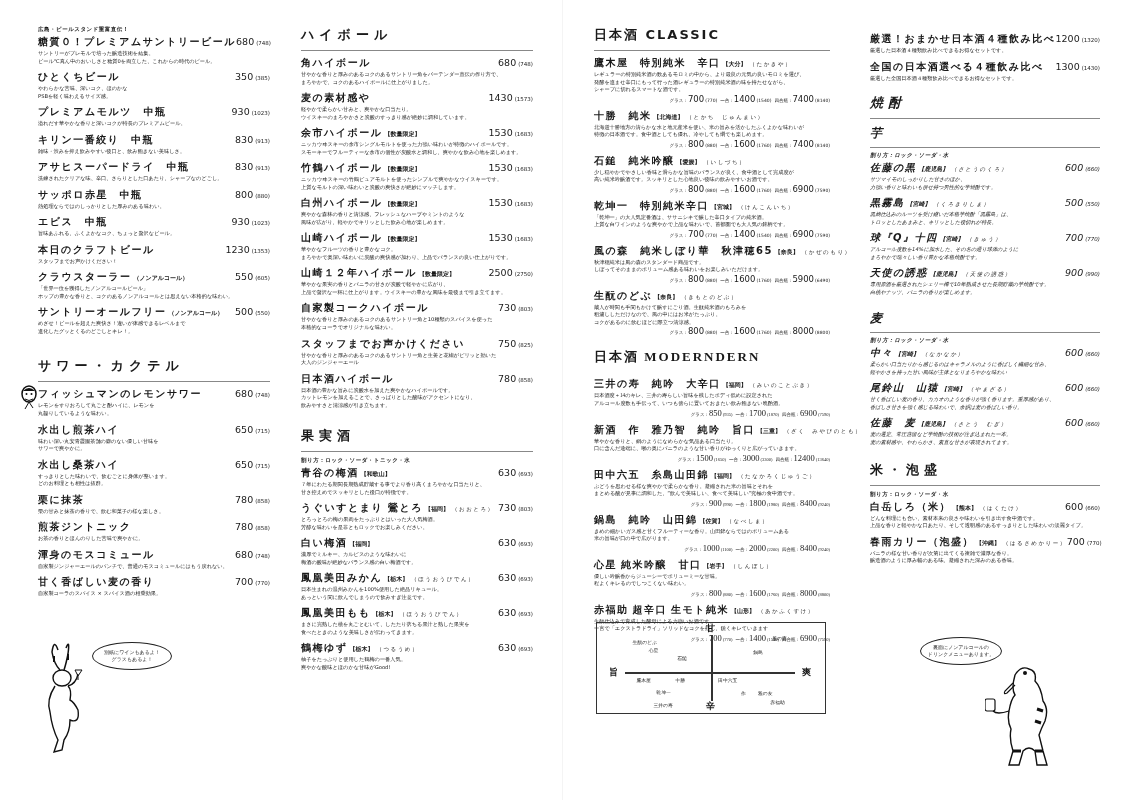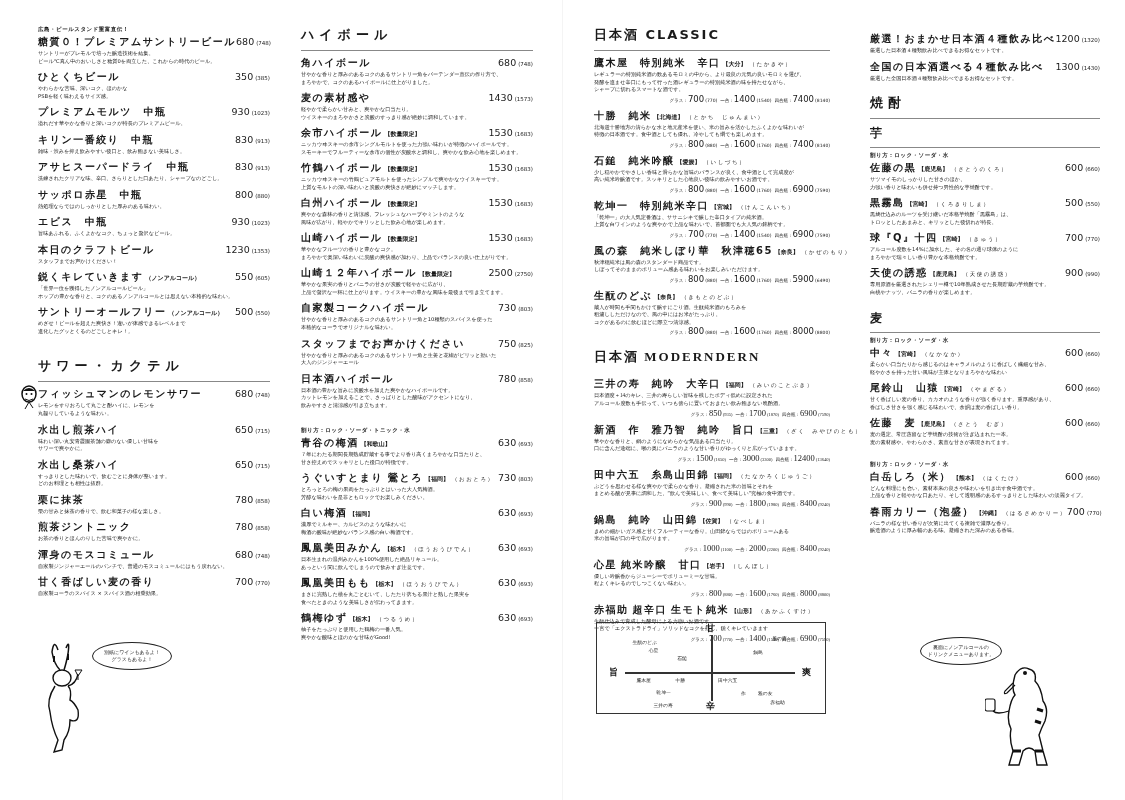--- a/index.html
+++ b/index.html
@@ -96,21 +96,21 @@
         </div>
         <div class="item">
           <div class="item-head">
             <span class="item-name"><span>本日のクラフトビール</span></span>
             <span class="item-price"><span>1230</span><span class="item-tax">(1353)</span></span>
           </div>
           <div class="item-desc">スタッフまでお声かけください！</div>
         </div>
         <div class="item">
           <div class="item-head">
-            <span class="item-name"><span>鋭くキレていきます</span><span class="item-tag">（ノンアルコール）</span></span>
+            <span class="item-name"><span>クラウスターラー</span><span class="item-tag">（ノンアルコール）</span></span>
             <span class="item-price"><span>550</span><span class="item-tax">(605)</span></span>
           </div>
           <div class="item-desc">「世界一位を獲得したノンアルコールビール」
 ホップの豊かな香りと、コクのあるノンアルコールとは思えない本格的な味わい。</div>
         </div>
         <div class="item">
           <div class="item-head">
             <span class="item-name"><span>サントリーオールフリー</span><span class="item-tag">（ノンアルコール）</span></span>
             <span class="item-price"><span>500</span><span class="item-tax">(550)</span></span>
           </div>
@@ -259,20 +259,21 @@
             <span class="item-name"><span>日本酒ハイボール</span></span>
             <span class="item-price"><span>780</span><span class="item-tax">(858)</span></span>
           </div>
           <div class="item-desc">日本酒の豊かな旨みに炭酸水を加えた爽やかなハイボールです。
 カットレモンを加えることで、さっぱりとした酸味がアクセントになり、
 飲みやすさと清涼感が引き立ちます。</div>
         </div>
       </div>
   </div>
   <div class="section" style="margin-top:18px;">
+    <div class="sec-title">果実酒</div>
     <div class="note">割り方：ロック・ソーダ・トニック・水</div>
     <div>
         <div class="item">
           <div class="item-head">
             <span class="item-name"><span>青谷の梅酒</span><span class="item-tag">【和歌山】</span></span>
             <span class="item-price"><span>630</span><span class="item-tax">(693)</span></span>
           </div>
           <div class="item-desc">７年にわたる期間長期熟成貯蔵する事でより香り高くまろやかな口当たりと、
 甘さ控えめでスッキリとした後口が特徴です。</div>
         </div>
@@ -467,21 +468,21 @@
         </div>
         <div class="item">
           <div class="item-head">
             <span class="item-name"><span>全国の日本酒選べる４種飲み比べ</span></span>
             <span class="item-price"><span>1300</span><span class="item-tax">(1430)</span></span>
           </div>
           <div class="item-desc">厳選した全国日本酒４種類飲み比べできるお得なセットです。</div>
         </div>
       </div>
   </div>
-  <div class="section" style="margin-top:4px;">
+  <div class="section" style="margin-top:4px;font-style:italic;">
     <div class="sec-title">焼酎</div>
     <div class="sub-title">芋</div>
     <div class="note">割り方：ロック・ソーダ・水</div>
     <div>
         <div class="item">
           <div class="item-head">
             <span class="item-name"><span>佐藤の黒</span><span class="item-tag">【鹿児島】</span><span class="item-reading">（さとうのくろ）</span></span>
             <span class="item-price"><span>600</span><span class="item-tax">(660)</span></span>
           </div>
           <div class="item-desc">サツマイモのしっかりした甘さのほか、
@@ -535,20 +536,21 @@
           <div class="item-head">
             <span class="item-name"><span>佐藤　麦</span><span class="item-tag">【鹿児島】</span><span class="item-reading">（さとう　むぎ）</span></span>
             <span class="item-price"><span>600</span><span class="item-tax">(660)</span></span>
           </div>
           <div class="item-desc">麦の選定、常圧蒸留など芋焼酎の技術が注ぎ込まれた一本。
 麦の素材感や、やわらかさ、素直な甘さが表現されてます。</div>
         </div>
       </div>
   </div>
   <div class="section" style="margin-top:14px;">
+    <div class="sec-title">米・泡盛</div>
     <div class="note">割り方：ロック・ソーダ・水</div>
     <div>
         <div class="item">
           <div class="item-head">
             <span class="item-name"><span>白岳しろ（米）</span><span class="item-tag">【熊本】</span><span class="item-reading">（はくたけ）</span></span>
             <span class="item-price"><span>600</span><span class="item-tax">(660)</span></span>
           </div>
           <div class="item-desc">どんな料理にも合い、素材本来の良さや味わいを引き出す食中酒です。
 上品な香りと軽やかな口あたり、そして透明感のあるすっきりとした味わいの淡麗タイプ。</div>
         </div>

